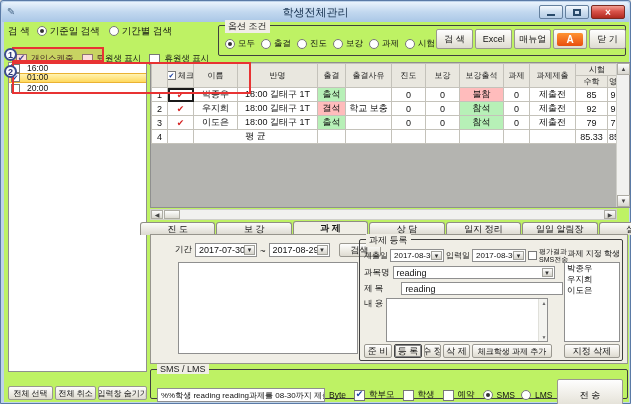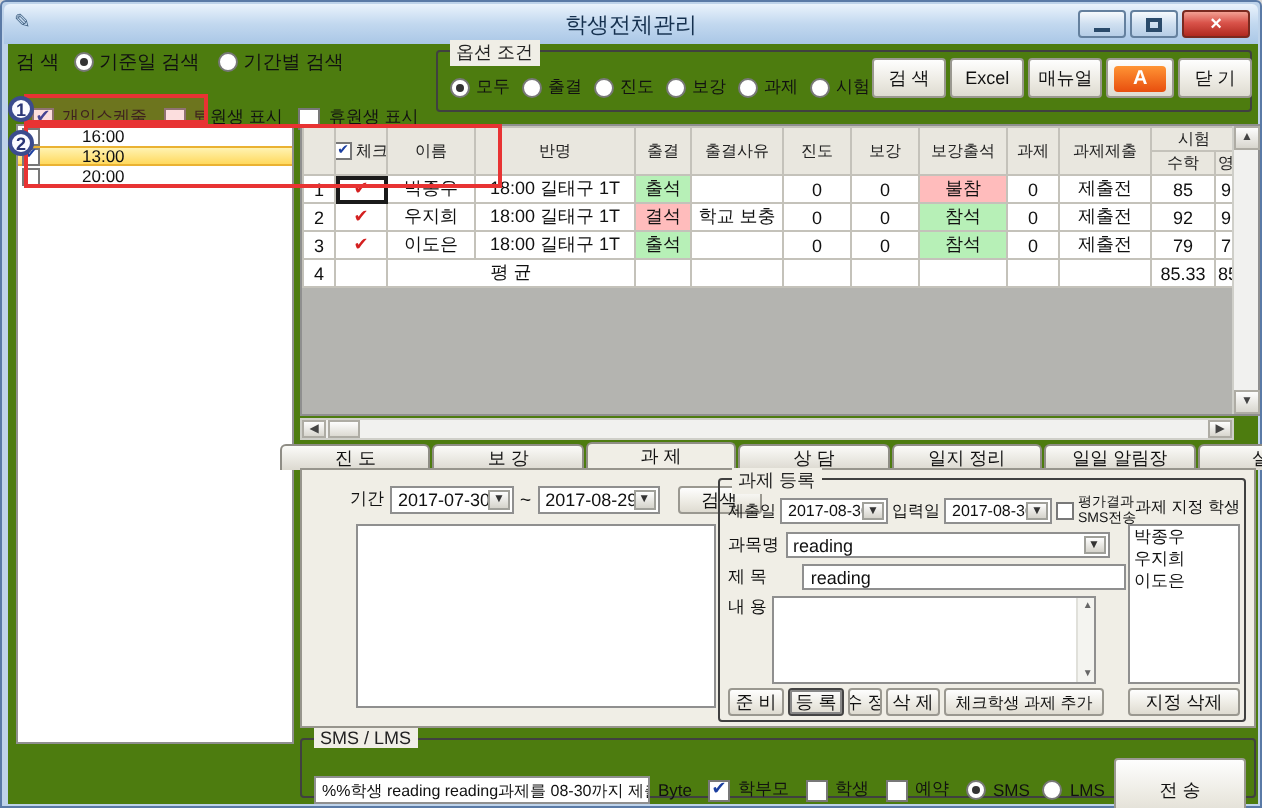--- a/index.html
+++ b/index.html
@@ -9,21 +9,21 @@
   .titlebar{position:absolute;left:1px;top:1px;right:1px;height:20px;display:flex;align-items:center;
     background:linear-gradient(#eaf3fc,#c2d8ef 50%,#aac7e6);border-radius:3px 3px 0 0;padding:0 5px}
   .title-text{position:absolute;left:0;right:0;text-align:center;font-size:11px;color:#15304e}
   .win-icon{width:13px;height:13px;font-size:10px;color:#4a6a8a;z-index:2}
   .winbtns{position:absolute;right:4px;top:3px;display:flex;gap:2px;z-index:3}
   .wbtn{width:24px;height:14px;border:1px solid #64809e;border-radius:2px;display:flex;align-items:center;justify-content:center;
     background:linear-gradient(#f6fafd,#cfdff0 50%,#b6cde6)}
   .wbtn.close{width:34px;background:linear-gradient(#f2a093,#d9534a 45%,#b02a20);border-color:#7a2a20;color:#fff;font-size:10px;font-weight:bold}
   .g-min{width:8px;height:2px;background:#2a4a6a;margin-top:6px}
   .g-max{width:8px;height:7px;border:2px solid #2a4a6a}
-  .content{position:absolute;left:3px;top:21px;width:625px;height:380px;background:#4d7c0f;overflow:visible}
+  .content{position:absolute;left:3px;top:21px;width:625px;height:380px;background:#bef264;overflow:visible}
   .abs{position:absolute}
   .row{display:flex;align-items:center;gap:3px}
   .lbl{font-size:9.5px;white-space:nowrap}
   .s8{font-size:8.5px}
   
   .btn{display:flex;align-items:center;justify-content:center;background:linear-gradient(#fefefe,#eceae2 60%,#dedbd1);
     border:1px solid #9a9890;border-radius:2px;font-size:9px;white-space:nowrap;overflow:hidden;cursor:default}
   .btn.default{border:1px solid #444;box-shadow:0 0 0 1px #888 inset}
   .combo{position:relative;background:#fff;border:1px solid #8f8f8f;height:14px;display:flex;align-items:center;padding:0 13px 0 3px;font-size:9px;white-space:nowrap;overflow:hidden}
   .combo .dd{position:absolute;right:1px;top:1px;bottom:1px;width:11px;background:linear-gradient(#fdfdfd,#d5d3cb);
@@ -32,21 +32,21 @@
   .cb{flex:0 0 auto;width:11px;height:11px;background:#fff;border:1px solid #787878;display:inline-flex;align-items:center;justify-content:center;
     font-size:9px;line-height:1;color:#1c3fa0;font-weight:bold}
   .cb.checked::after{content:"\2714";margin-top:-1px}
   .cb.mini{width:9px;height:9px;font-size:7px}
   .radio{flex:0 0 auto;width:10px;height:10px;border-radius:50%;background:#fff;border:1px solid #787878;position:relative;display:inline-block}
   .radio.sel::after{content:"";position:absolute;left:2px;top:2px;width:4px;height:4px;border-radius:50%;background:#333}
   .fs{position:absolute;border:1px solid #404040;border-radius:2px}
   .legend{position:absolute;top:-6px;left:6px;background:#f0eee6;padding:0 3px;font-size:9px;color:#222;white-space:nowrap}
   .listbox{background:#fff;border:1px solid #8f8f8f;overflow:hidden}
   
-  .sch-item{display:flex;align-items:center;gap:21px;height:10px;font-size:8.5px;padding-left:2px}
+  .sch-item{display:flex;align-items:flex-end;gap:7px;height:10px;font-size:8.5px;padding-left:2px}
   .sch-item.hl{background:linear-gradient(#fff3b2,#ffd95e);border-top:1px solid #eab232;border-bottom:1px solid #eab232}
   
   .table-wrap{background:#b4b4b0;border:1px solid #8f8f8f}
   table.grid{border-collapse:collapse;table-layout:fixed;width:467px;background:#fff;font-size:9px}
   .grid th,.grid td{border:1px solid #c4c2ba;padding:0 1px;text-align:center;overflow:hidden;white-space:nowrap}
   .grid thead tr{height:10px}
   .grid tbody tr{height:13px}
   .grid th{background:#e9e7df;font-weight:normal;font-size:8px;color:#222}
   td.bg-g{background:#b7f0b7}
   td.bg-r{background:#ffbcbc}
@@ -57,21 +57,21 @@
   .vscroll{position:absolute;right:0;top:0;width:13px;height:100%;background:#f1f1ef;border-left:1px solid #cfcfc9}
   .sb-btn{position:absolute;width:13px;height:12px;background:linear-gradient(#fdfdfd,#d8d6ce);border:1px solid #aeaca4;
     display:flex;align-items:center;justify-content:center;font-size:6px;color:#444}
   .hscroll{background:#f1f1ef;border:1px solid #cfcfc9;display:flex;align-items:stretch}
   .hs-btn{width:12px;background:linear-gradient(#fdfdfd,#d8d6ce);border:1px solid #aeaca4;display:flex;align-items:center;justify-content:center;font-size:6px;color:#444}
   .hs-thumb{width:16px;background:linear-gradient(#fdfdfd,#dcdad2);border:1px solid #aeaca4;margin-left:1px}
   
   .tabs{display:flex;gap:1px;align-items:flex-end}
   .tab{flex:1;height:13px;display:flex;align-items:center;justify-content:center;font-size:9px;
     background:linear-gradient(#fbfbf8,#dcd9d0);border:1px solid #8f8d85;border-bottom:none;border-radius:3px 3px 0 0;white-space:nowrap;overflow:hidden}
-  .tab.sel{background:#f0eee6;font-weight:normal;height:14px}
+  .tab.sel{background:#f0eee6;font-weight:bold;height:14px}
   .tab-panel{border:1px solid #97958d;background:#f0eee6}
   
   .ta{position:relative;background:#fff;border:1px solid #8f8f8f}
   .ta .rail{position:absolute;right:0;top:0;bottom:0;width:9px;border-left:1px solid #e0e0da;background:#f4f4f0}
   .ta .rail span{position:absolute;left:0;width:9px;text-align:center;font-size:5px;color:#666}
   
   .ann-box{position:absolute;border:2px solid #e83333;z-index:40}
   .ann-box.fill{background:rgba(240,90,90,.20)}
   .ann-circle{position:absolute;width:13px;height:13px;border-radius:50%;border:2px solid #3c4c8e;background:#fbfbff;color:#2a3575;
     display:flex;align-items:center;justify-content:center;font-size:9px;font-weight:bold;z-index:41}
@@ -117,28 +117,33 @@
       <span class="lbl s8">휴원생 표시</span>
     </div>
 
     <div class="abs listbox" style="left:4px;top:40px;width:139px;height:310px">
       <div class="sch-item">
         <span class="cb mini"></span>
         <span>16:00</span>
       </div>
       <div class="sch-item hl">
         <span class="cb mini checked"></span>
-        <span>13:00</span>
+        <span>01:00</span>
       </div>
       <div class="sch-item">
         <span class="cb mini"></span>
         <span>20:00</span>
       </div>
     </div>
 
+    <div class="abs" style="left:4px;top:364px;width:139px;height:14px;display:flex;gap:2px">
+      <div class="btn" style="flex:1.2;font-size:8px">전체 선택</div>
+      <div class="btn" style="flex:1.1;font-size:8px">전체 취소</div>
+      <div class="btn" style="flex:1.3;font-size:8px">입력창 숨기기</div>
+    </div>
 
     <div class="fs" style="left:214px;top:3px;width:408px;height:31px">
       <span class="legend">옵션 조건</span>
       <div class="row" style="position:absolute;left:6px;top:12px;gap:3px">
         <span class="radio sel"></span>
           <span class="lbl s8">모두</span>
         <span class="radio" style="margin-left:3px"></span>
           <span class="lbl s8">출결</span>
         <span class="radio" style="margin-left:3px"></span>
           <span class="lbl s8">진도</span>

